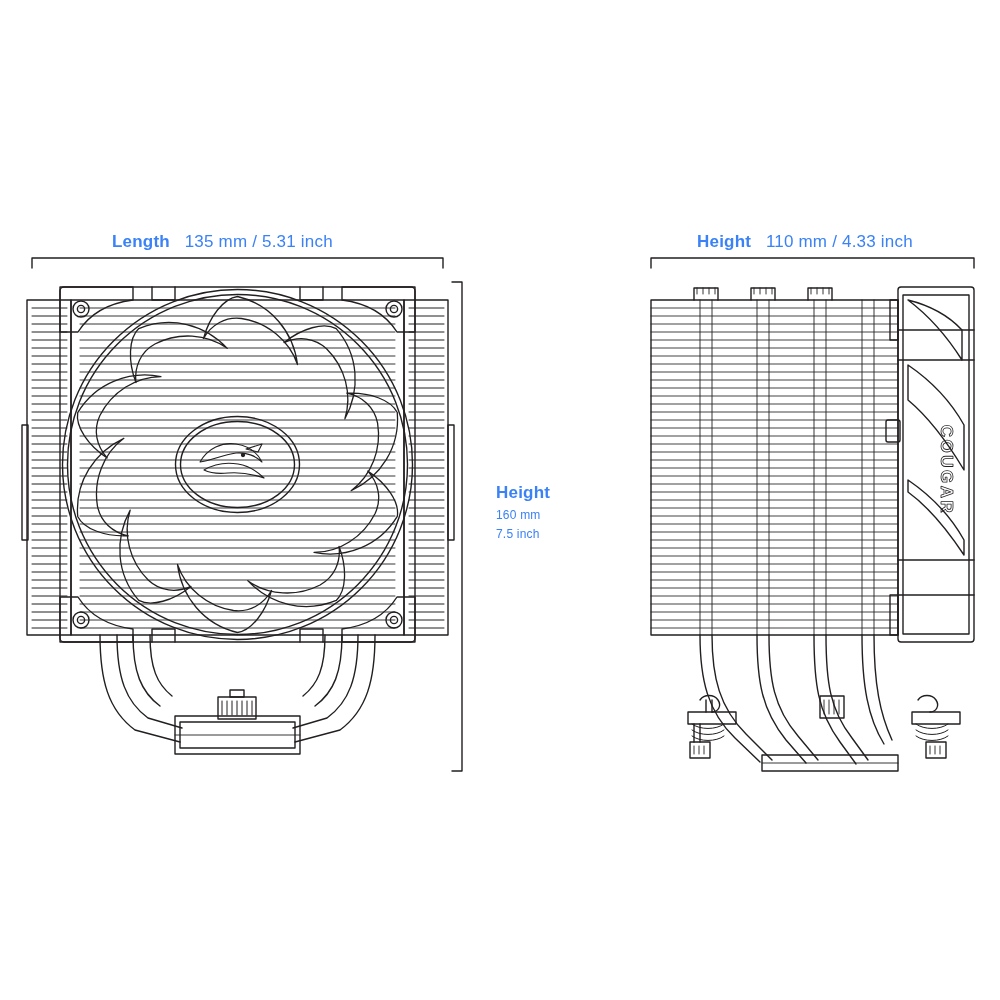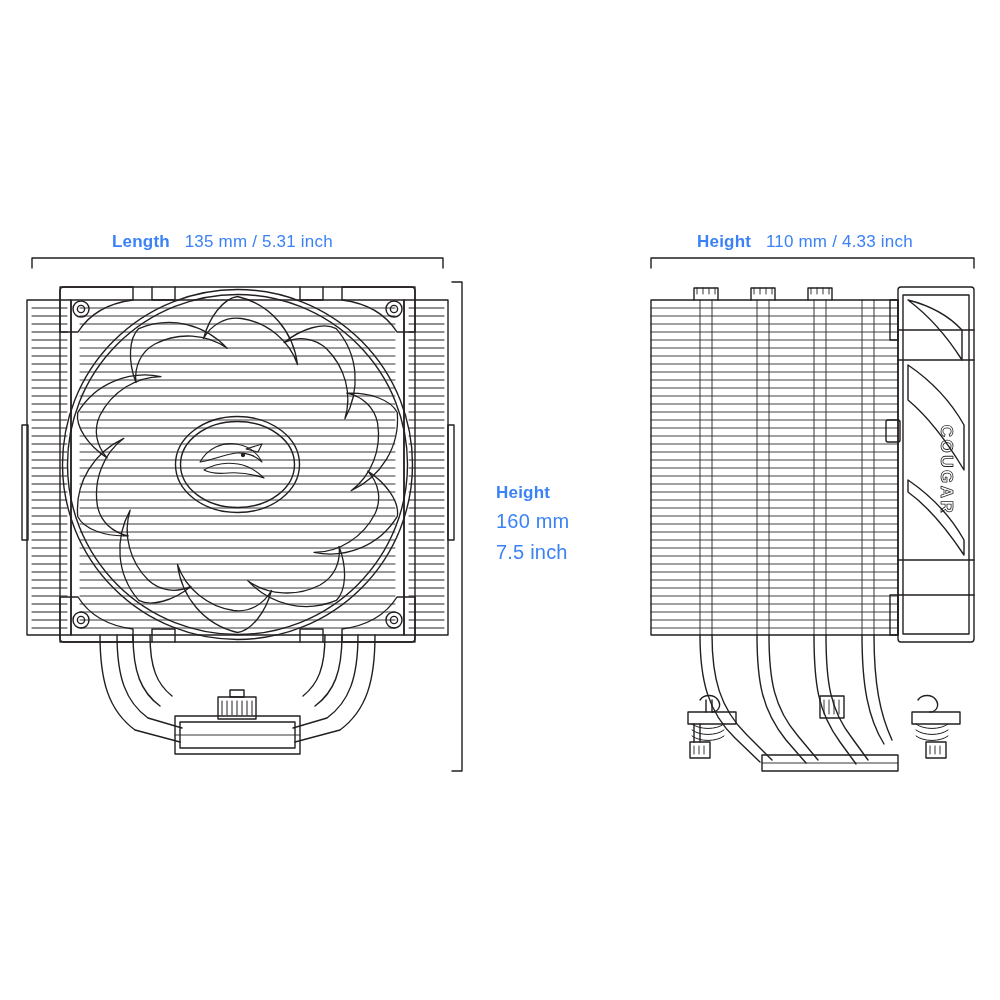--- a/index.html
+++ b/index.html
@@ -43,21 +43,21 @@
     left: 697px;
     top: 232px;
   }
   #height-label {
     left: 496px;
     top: 480px;
     width: 140px;
     line-height: 1.55;
   }
   #height-label .key { display: block; font-weight: 700; font-size: 17px; }
-  #height-label .val { display: block; font-weight: 400; font-size: 20px; }
+  #height-label .val { display: block; font-weight: 400; font-size: 12px; }
   svg { display: block; }
 </style>
 </head>
 <body>
 
 <div class="stage">
 
   <div class="dim-label" id="length-label">
     <span class="key">Length</span>
     &nbsp;

